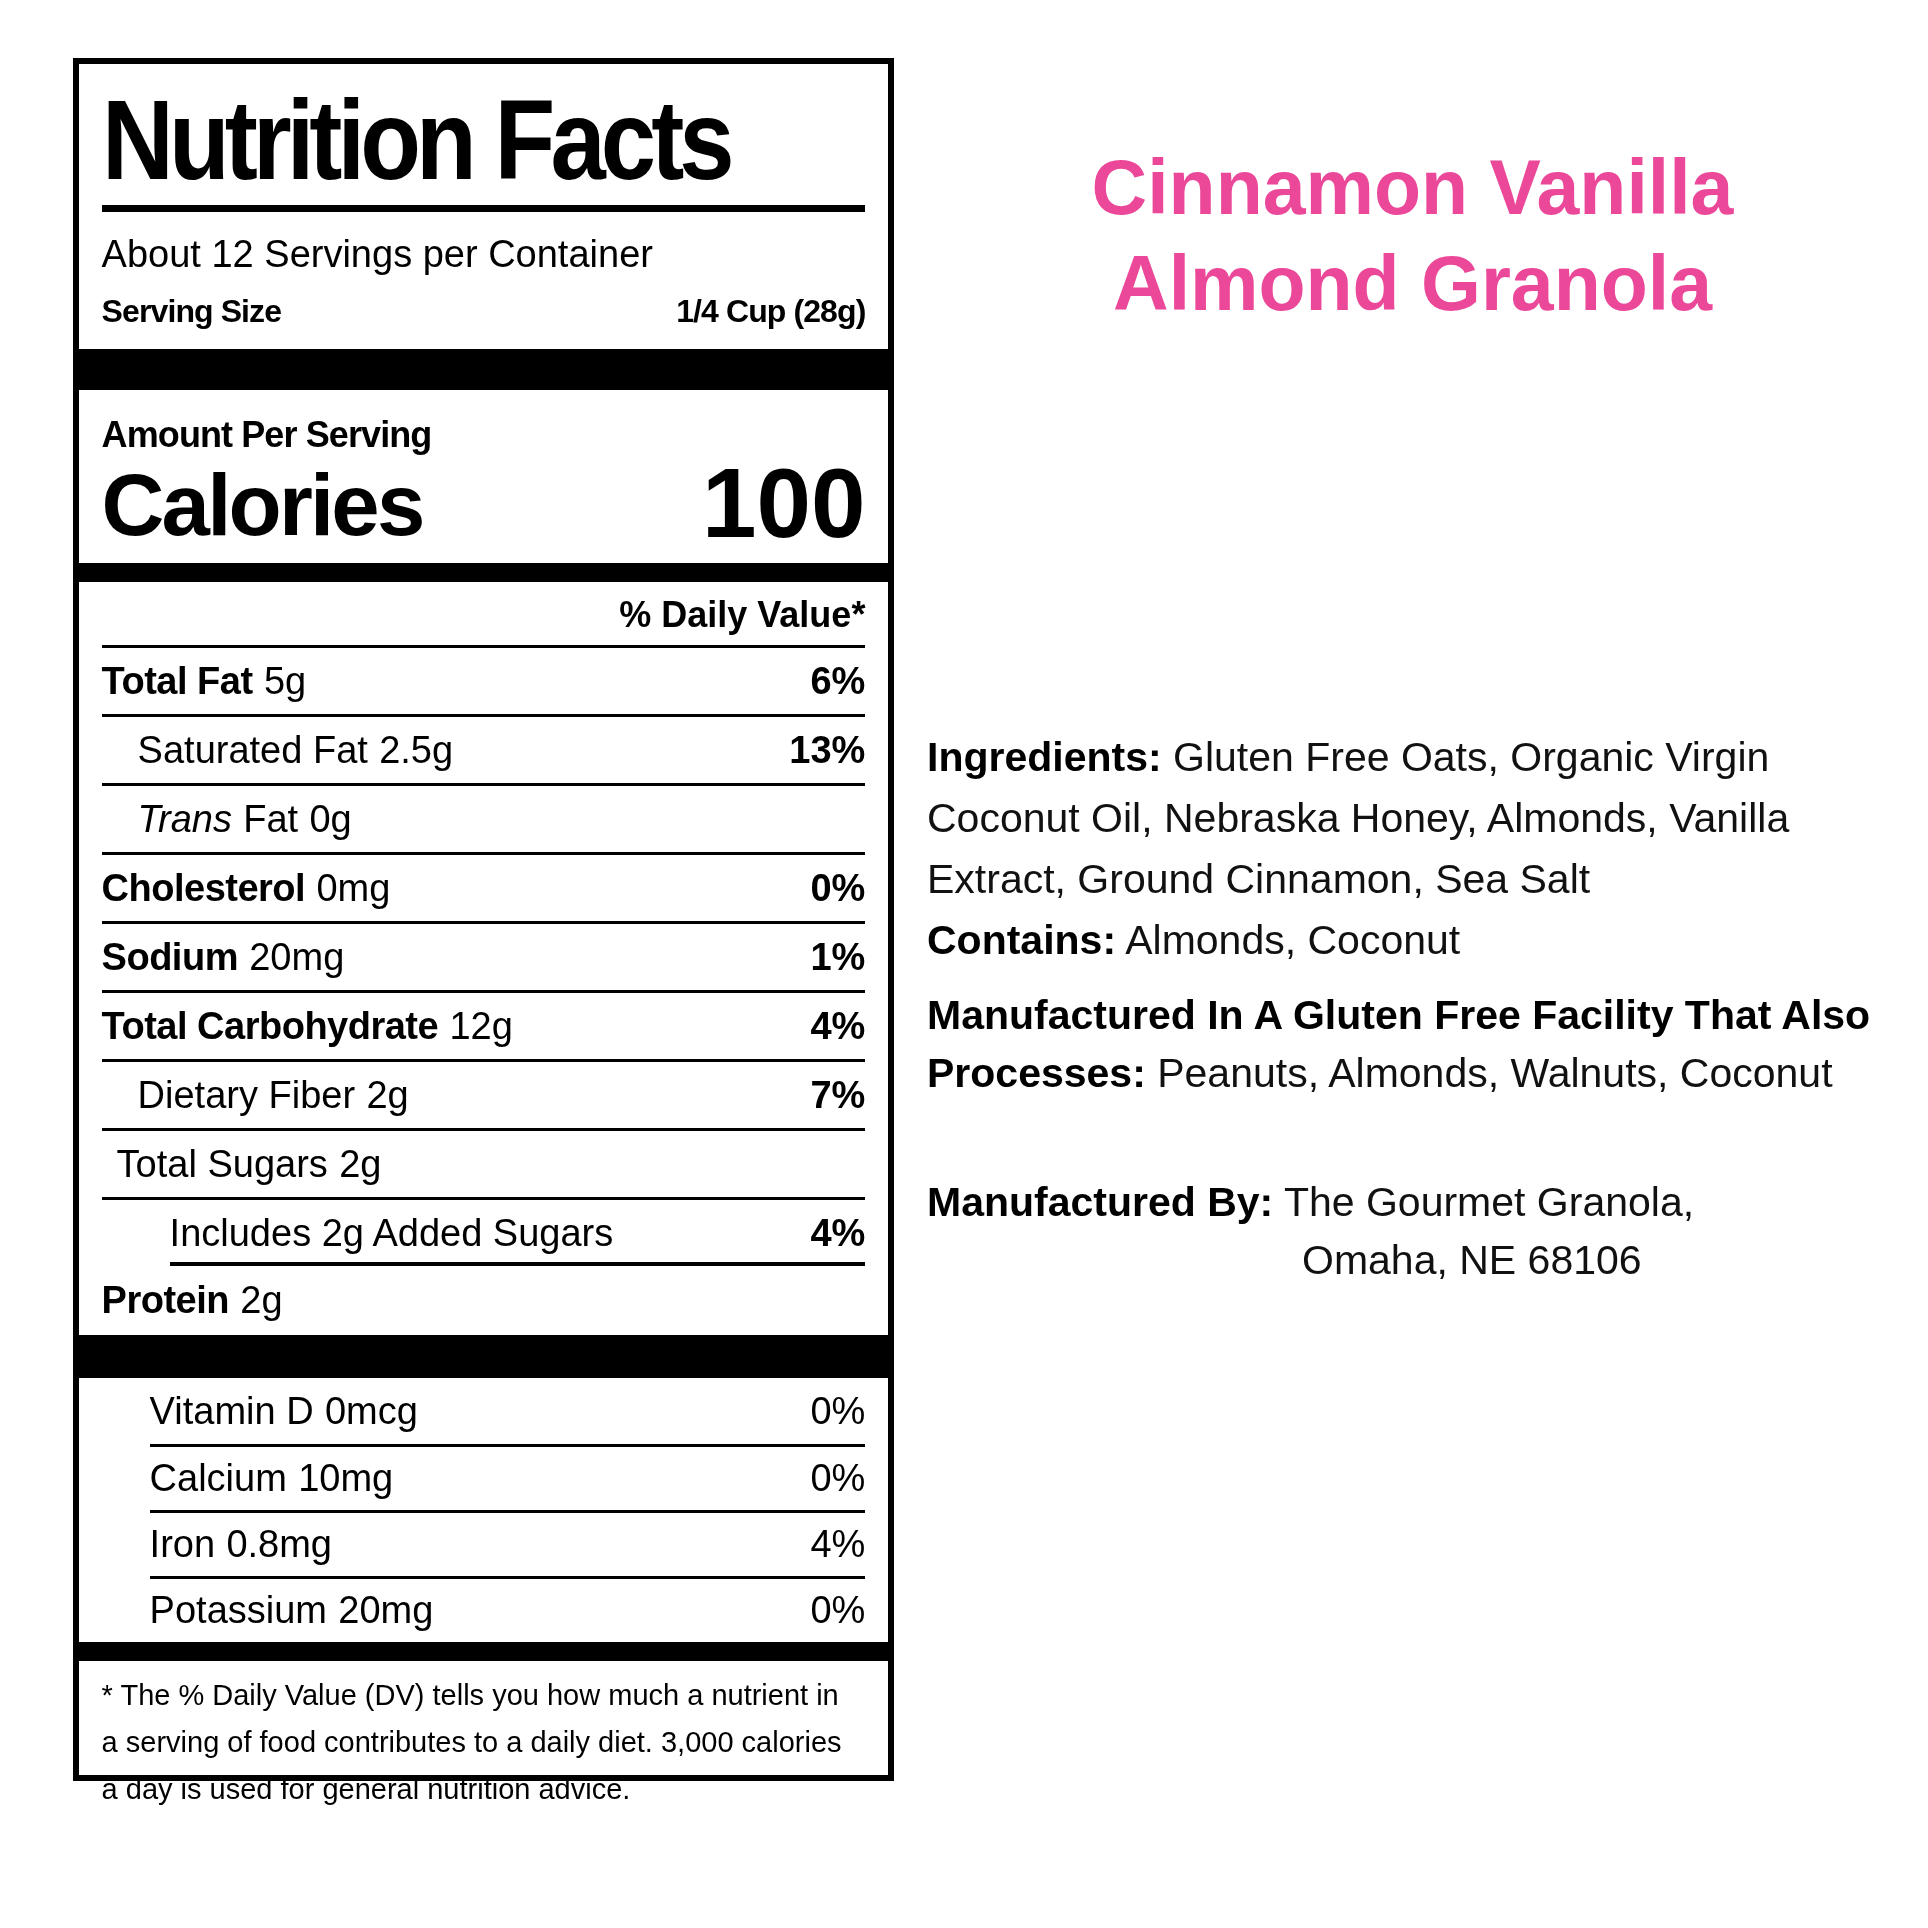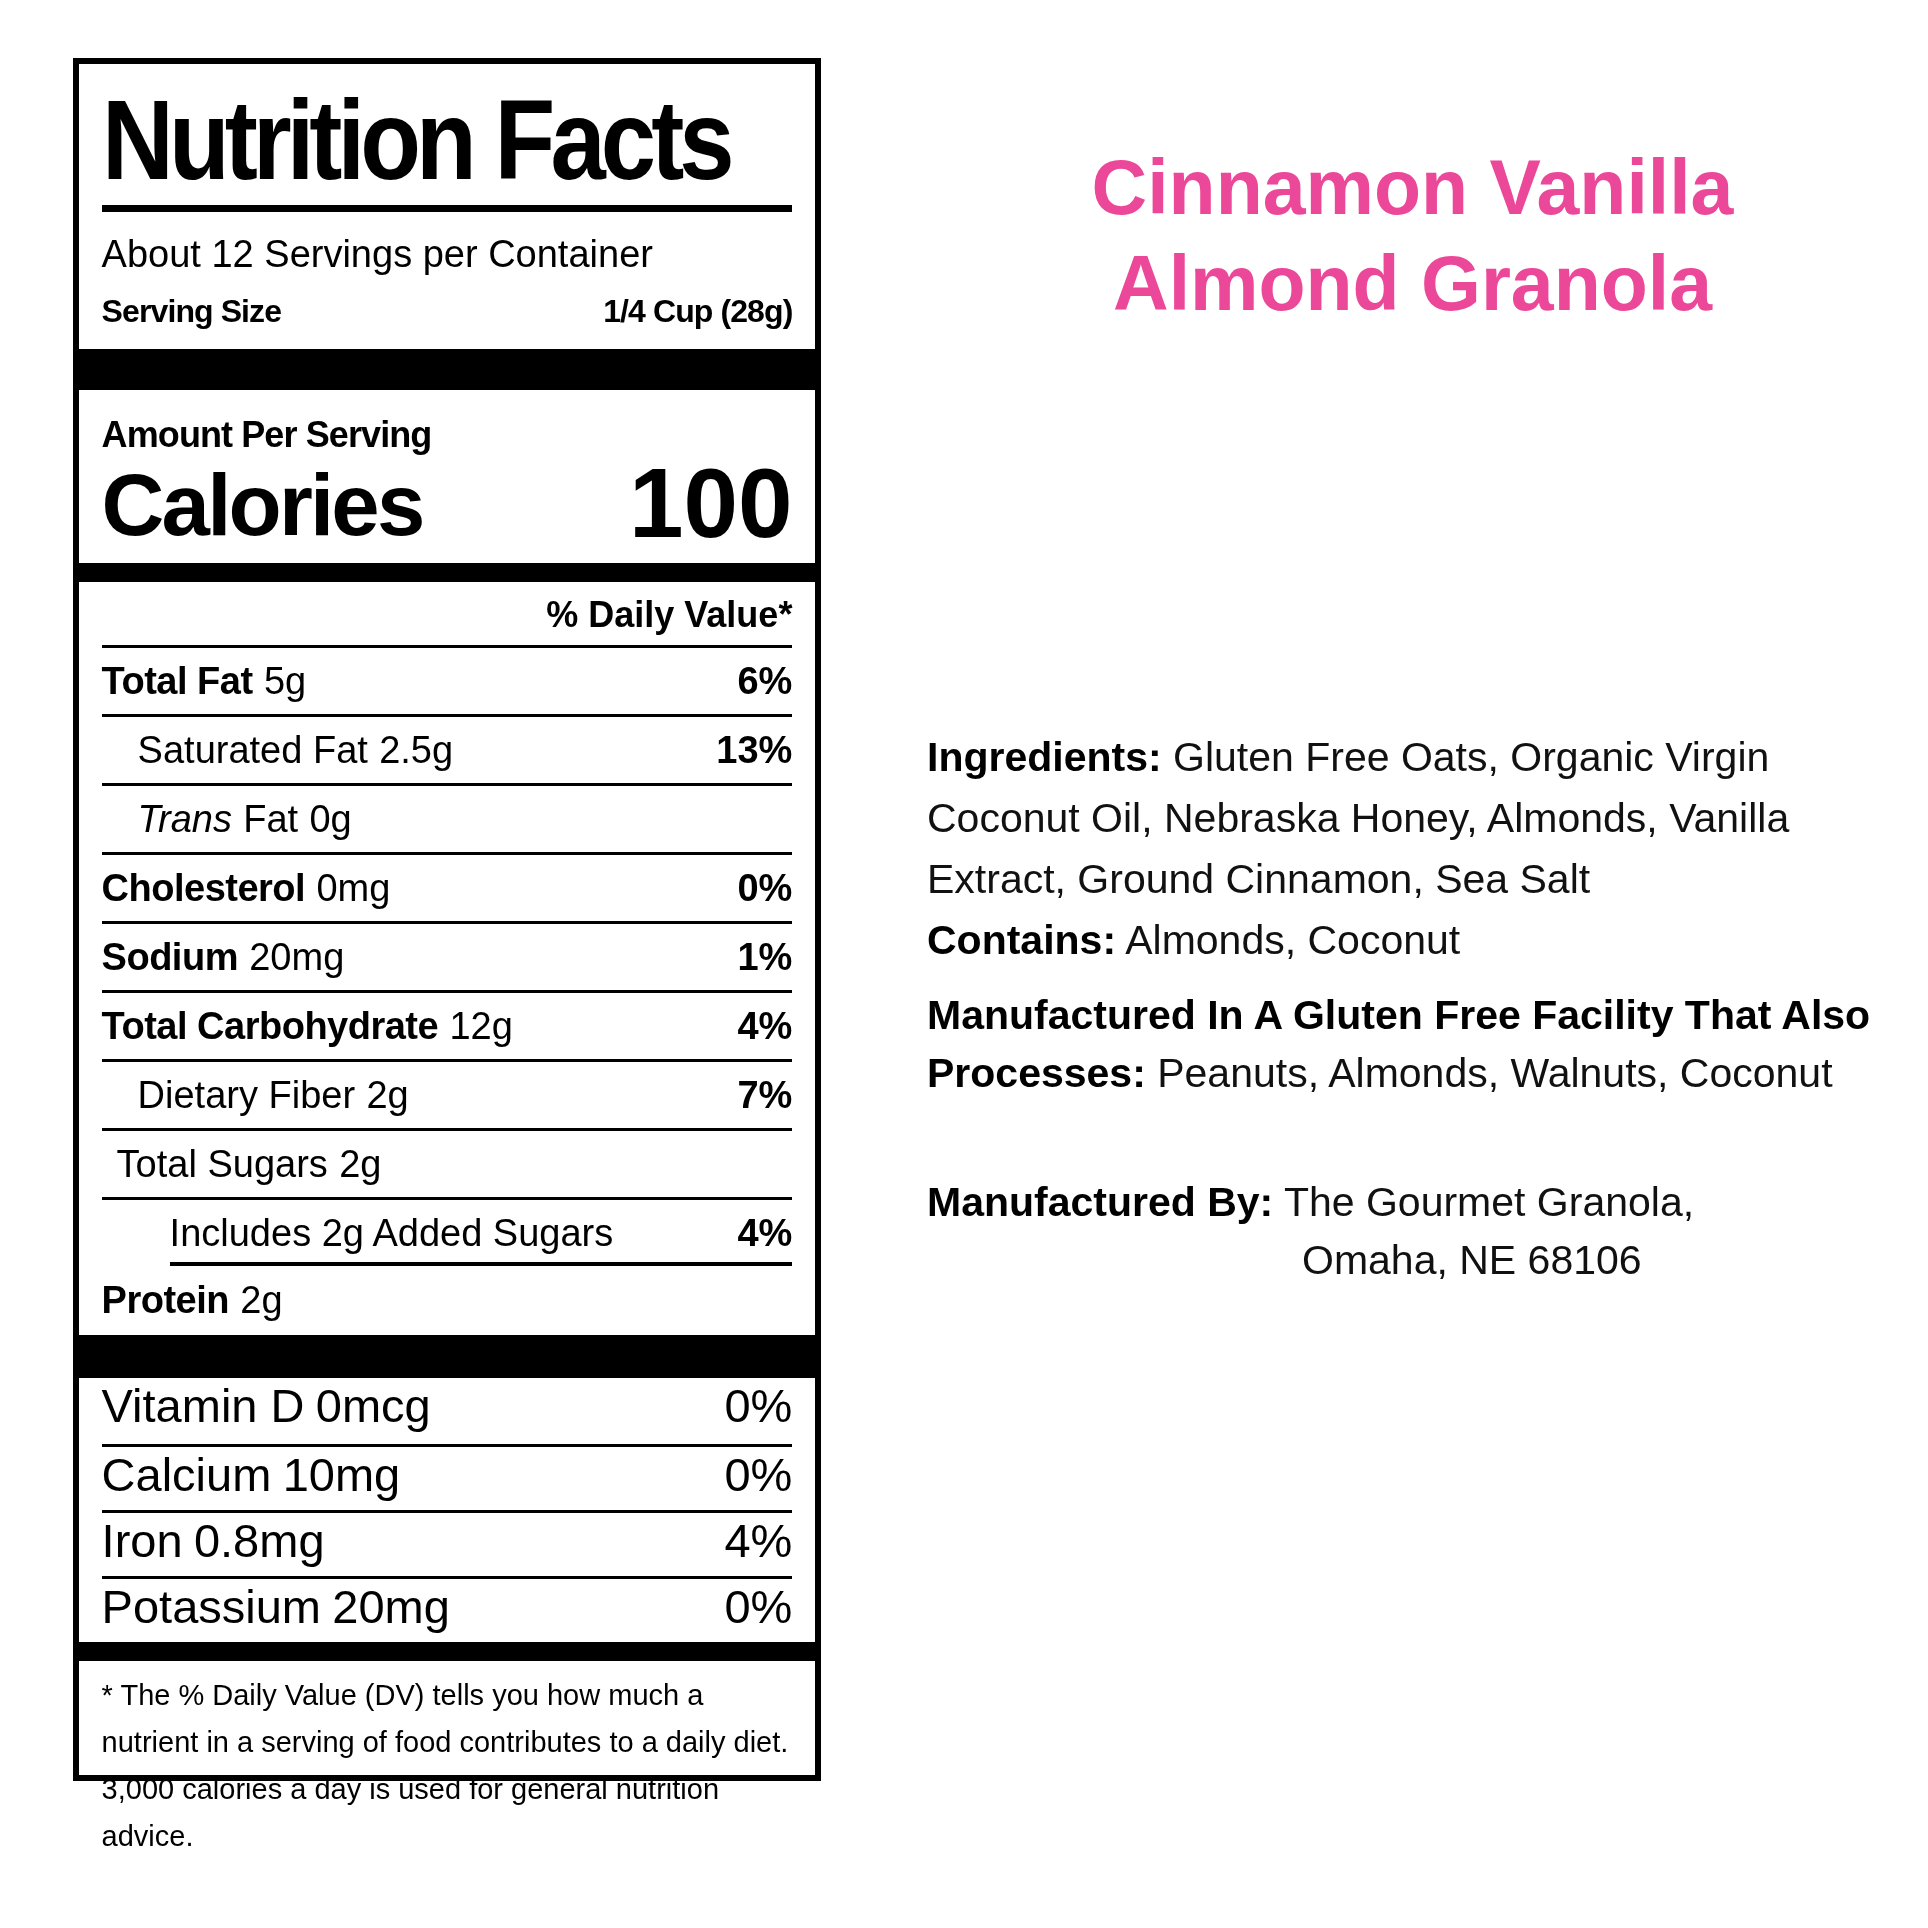--- a/index.html
+++ b/index.html
@@ -4,21 +4,21 @@
 <style>
   * { margin:0; padding:0; box-sizing:border-box; }
   html,body { background:#ffffff; }
   body {
     width:1928px; height:1928px; position:relative;
     font-family:"Liberation Sans", sans-serif; color:#000;
   }
 
   
   .nf-panel {
-    position:absolute; left:73px; top:58px; width:748px; height:1723px;
+    position:absolute; left:73px; top:58px; width:821px; height:1723px;
     border:6.6px solid #000; background:#fff; padding:0 22.6px;
   }
   .nf-title {
     font-size:113px; font-weight:bold; letter-spacing:-5.6px;
     transform:scaleX(0.88); transform-origin:left center;
     margin-top:17px; white-space:nowrap; line-height:1.05;
   }
   .title-rule { height:6.6px; background:#000; margin-top:5.6px; }
   .servings { font-size:38px; margin-top:21px; }
   .serving-row {
@@ -42,22 +42,22 @@
   .b { font-weight:bold; letter-spacing:-0.5px; }
   .amt { font-weight:normal; margin-left:11.3px; }
   .it { font-style:italic; }
   .ind1 { padding-left:36px; }
   .indh { padding-left:15px; }
   .ind2 { padding-left:68px; }
   .dv { font-weight:bold; }
   .nrow.cut { border-top:none; position:relative; }
   .nrow.cut::before { content:""; position:absolute; top:-3.8px; left:68px; right:0; height:3.8px; background:#000; }
   .vrow {
-    display:flex; justify-content:space-between; 
-    height:66px; font-size:47px;
+    display:flex; justify-content:space-between; align-items:center;
+    height:66px; font-size:38px;margin-left:48px;
   }
   .vrow + .vrow { border-top:3.8px solid #000; }
   .vrow .dv { font-weight:normal; }
   .foot { font-size:29px; line-height:47px; padding:11.3px 3.8px 0 0; }
 
   
   .ptitle {
     position:absolute; left:951px; top:139px; width:923px;
     text-align:center; font-size:77px; font-weight:bold; letter-spacing:0px;
     line-height:96px; color:#ec4899;

